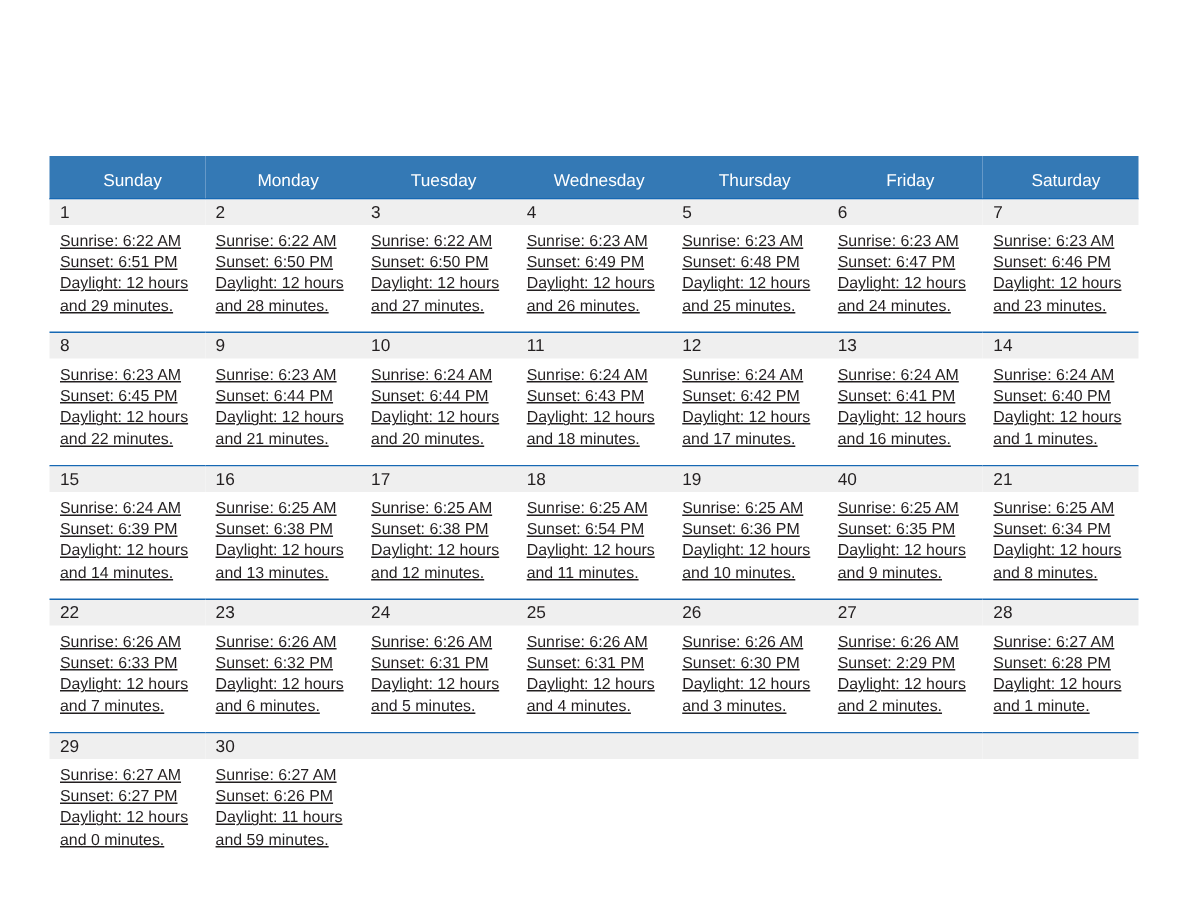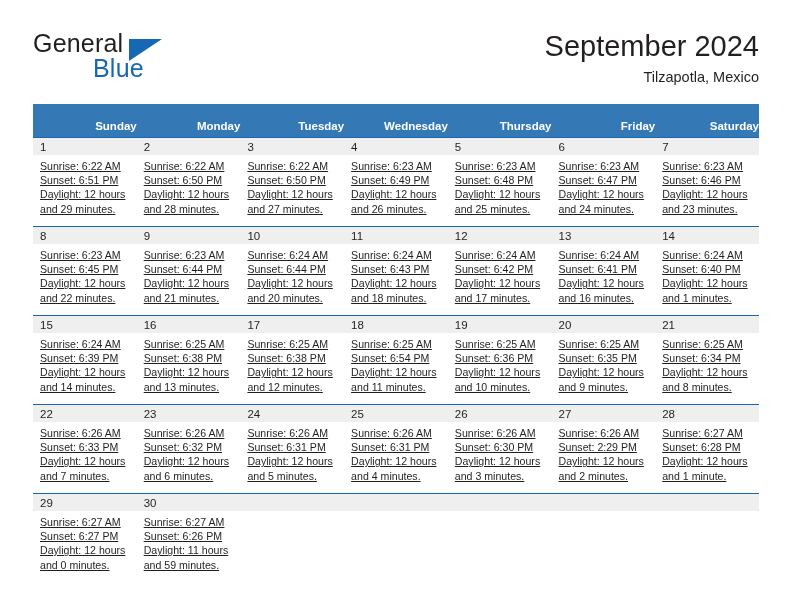--- a/index.html
+++ b/index.html
@@ -89,23 +89,23 @@
     left: 33px;
     top: 104px;
     width: 726px;
     border-collapse: collapse;
     table-layout: fixed;
   }
   .calendar th {
     background: #3479b5;
     color: #ffffff;
     font-size: 11.5px;
-    font-weight: bold;
-    text-align: right;
-    padding: 16px 0 5px 7px;
+    font-weight: normal;
+    text-align: center;
+    padding: 11px 0 5px 7px;
     height: 12px;
     border: none;
   }
   .calendar td {
     vertical-align: top;
     padding: 0;
     border: none;
     background: #ffffff;
     border-top: 1.6px solid #1668b3;
     height: 88px;
@@ -136,34 +136,20 @@
   }
   .cell.empty .daynum-band {
     background: #efefef;
   }
 </style>
 </head>
 <body>
 
 <div class="page">
 
-  <div class="header">
-
-    <div class="brand">
-      <span class="brand-general">General</span>
-      <span class="brand-triangle"></span>
-      <span class="brand-blue">Blue</span>
-    </div>
-
-    <div class="title-block">
-      <div class="cal-title">September 2024</div>
-      <div class="cal-subtitle">Tilzapotla, Mexico</div>
-    </div>
-
-  </div>
 
   <table class="calendar">
     <thead>
       <tr>
         <th>Sunday</th>
         <th>Monday</th>
         <th>Tuesday</th>
         <th>Wednesday</th>
         <th>Thursday</th>
         <th>Friday</th>
@@ -383,21 +369,21 @@
               <div class="cell-lines">
                 <div>Sunrise: 6:25 AM</div>
                 <div>Sunset: 6:36 PM</div>
                 <div>Daylight: 12 hours</div>
                 <div>and 10 minutes.</div>
               </div>
             </div>
           </td>
         <td>
             <div class="cell">
-              <div class="daynum-band">20</div>
+              <div class="daynum-band">40</div>
               <div class="cell-lines">
                 <div>Sunrise: 6:25 AM</div>
                 <div>Sunset: 6:35 PM</div>
                 <div>Daylight: 12 hours</div>
                 <div>and 9 minutes.</div>
               </div>
             </div>
           </td>
         <td>
             <div class="cell">

